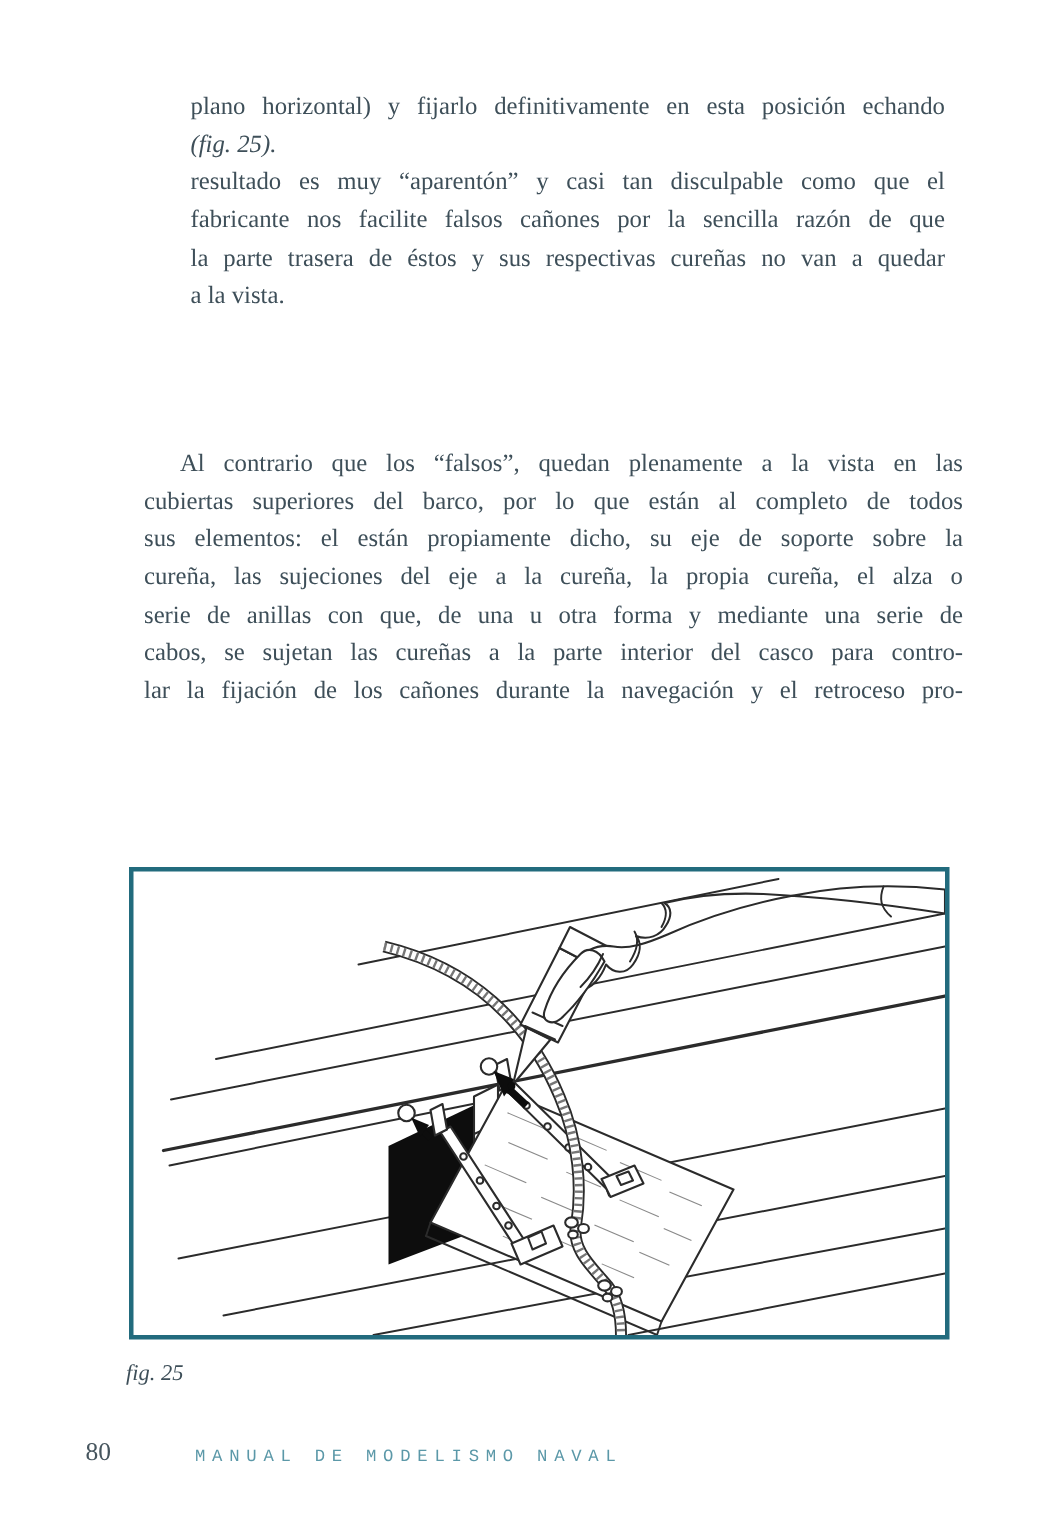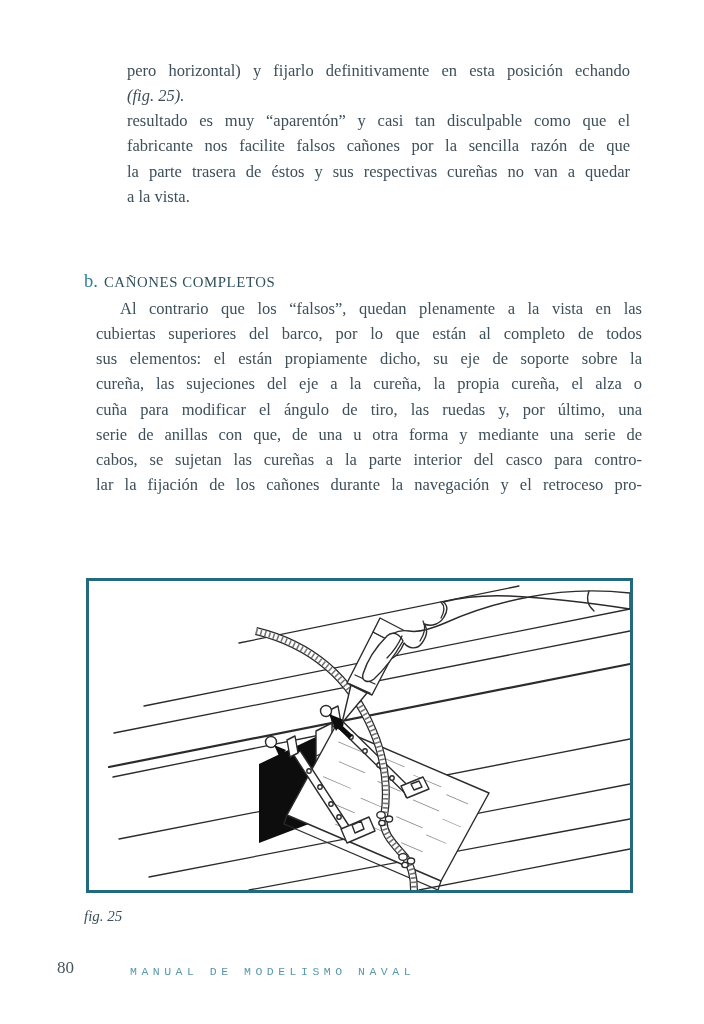--- a/index.html
+++ b/index.html
@@ -29,38 +29,34 @@
   .hv{stroke:#2b2b2b;stroke-width:2.2;stroke-linecap:round;fill:none;}
   .wh{fill:#ffffff;stroke:#2b2b2b;stroke-width:1.4;stroke-linejoin:round;}
   .bk{fill:#0d0d0d;stroke:none;}
 </style>
 </head>
 <body>
 
 <div class="page">
 
   <div class="para para-1">
-      <div class="line"><span>pero horizontal) y fijarlo definitivamente en esta posición echando</span></div>
+      <div class="line"><span>plano horizontal) y fijarlo definitivamente en esta posición echando</span></div>
       <div class="line end"><span class="it">(fig. 25).</span></div>
       <div class="line"><span>resultado es muy “aparentón” y casi tan disculpable como que el</span></div>
       <div class="line"><span>fabricante nos facilite falsos cañones por la sencilla razón de que</span></div>
       <div class="line"><span>la parte trasera de éstos y sus respectivas cureñas no van a quedar</span></div>
       <div class="line end"><span>a la vista.</span></div>
     </div>
 
-  <div class="heading">
-    <span class="marker">b.</span><span class="caps">CAÑONES COMPLETOS</span>
-  </div>
 
   <div class="para para-2">
       <div class="line"><span>Al contrario que los “falsos”, quedan plenamente a la vista en las</span></div>
       <div class="line"><span>cubiertas superiores del barco, por lo que están al completo de todos</span></div>
       <div class="line"><span>sus elementos: el están propiamente dicho, su eje de soporte sobre la</span></div>
       <div class="line"><span>cureña, las sujeciones del eje a la cureña, la propia cureña, el alza o</span></div>
-      <div class="line"><span>cuña para modificar el ángulo de tiro, las ruedas y, por último, una</span></div>
       <div class="line"><span>serie de anillas con que, de una u otra forma y mediante una serie de</span></div>
       <div class="line"><span>cabos, se sujetan las cureñas a la parte interior del casco para contro-</span></div>
       <div class="line"><span>lar la fijación de los cañones durante la navegación y el retroceso pro-</span></div>
     </div>
 
   <div class="figure-box">
     <svg width="541" height="309" viewBox="0 0 541 309">
 
       <g>
         <line class="ln" x1="150" y1="62" x2="430" y2="5"></line>

